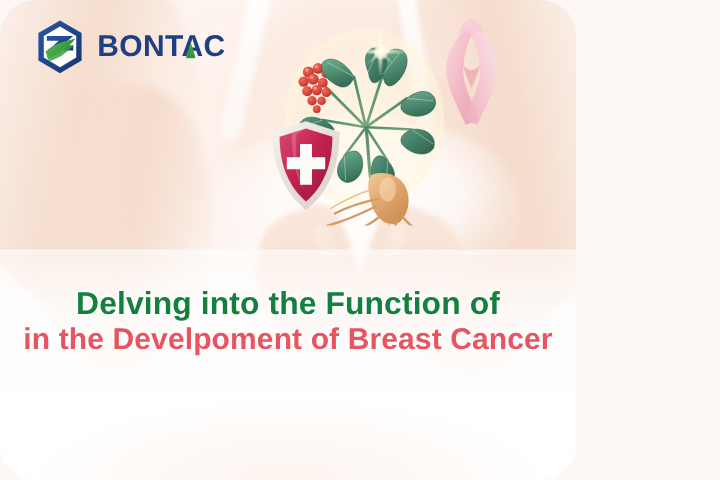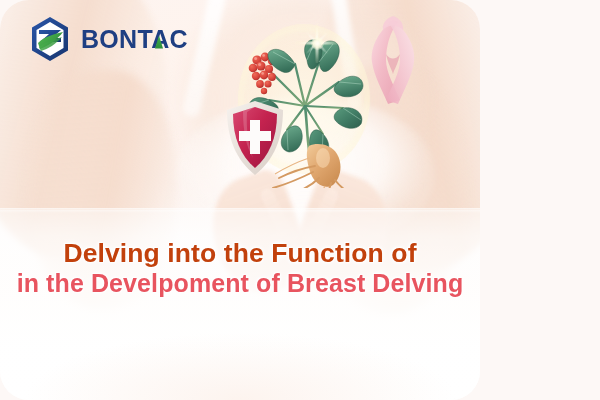--- a/index.html
+++ b/index.html
@@ -247,21 +247,21 @@
     text-align:center;
     z-index:40;
   }
   .tl {
     white-space:nowrap;
     line-height:1;
   }
   .tl-1 {
     font-size:26.5px;
     font-weight:bold;
-    color:#c2410c;
+    color:#15803d;
     letter-spacing:0.1px;
     text-shadow:
       0 0 5px #fff, 0 0 5px #fff, 0 0 9px rgba(255,255,255,0.95),
       1px 1px 0 rgba(255,255,255,0.9), -1px -1px 0 rgba(255,255,255,0.9);
     margin-bottom:4px;
   }
   .tl-2 {
     font-size:45px;
     font-weight:bold;
     color:#e8454f;
@@ -489,16 +489,16 @@
 
         <path d="M10,27 C17,20 27,18 35,16 C29,24 20,30 12,33 Z" fill="url(#grn)"></path>
         <path d="M11,31 C18,26 27,23 34,21 C28,28 20,33 13,35 Z" fill="url(#grn)" opacity="0.85"></path>
       </svg>
     </div>
     <div class="logo-text">BONTAC<span class="logo-accent"></span></div>
   </div>
 
   <div class="title-block">
     <div class="tl tl-1">Delving into the Function of</div>
-    <div class="tl tl-3">in the Develpoment of Breast Delving</div>
+    <div class="tl tl-3">in the Develpoment of Breast Cancer</div>
   </div>
 
 </div>
 
 </body></html>

